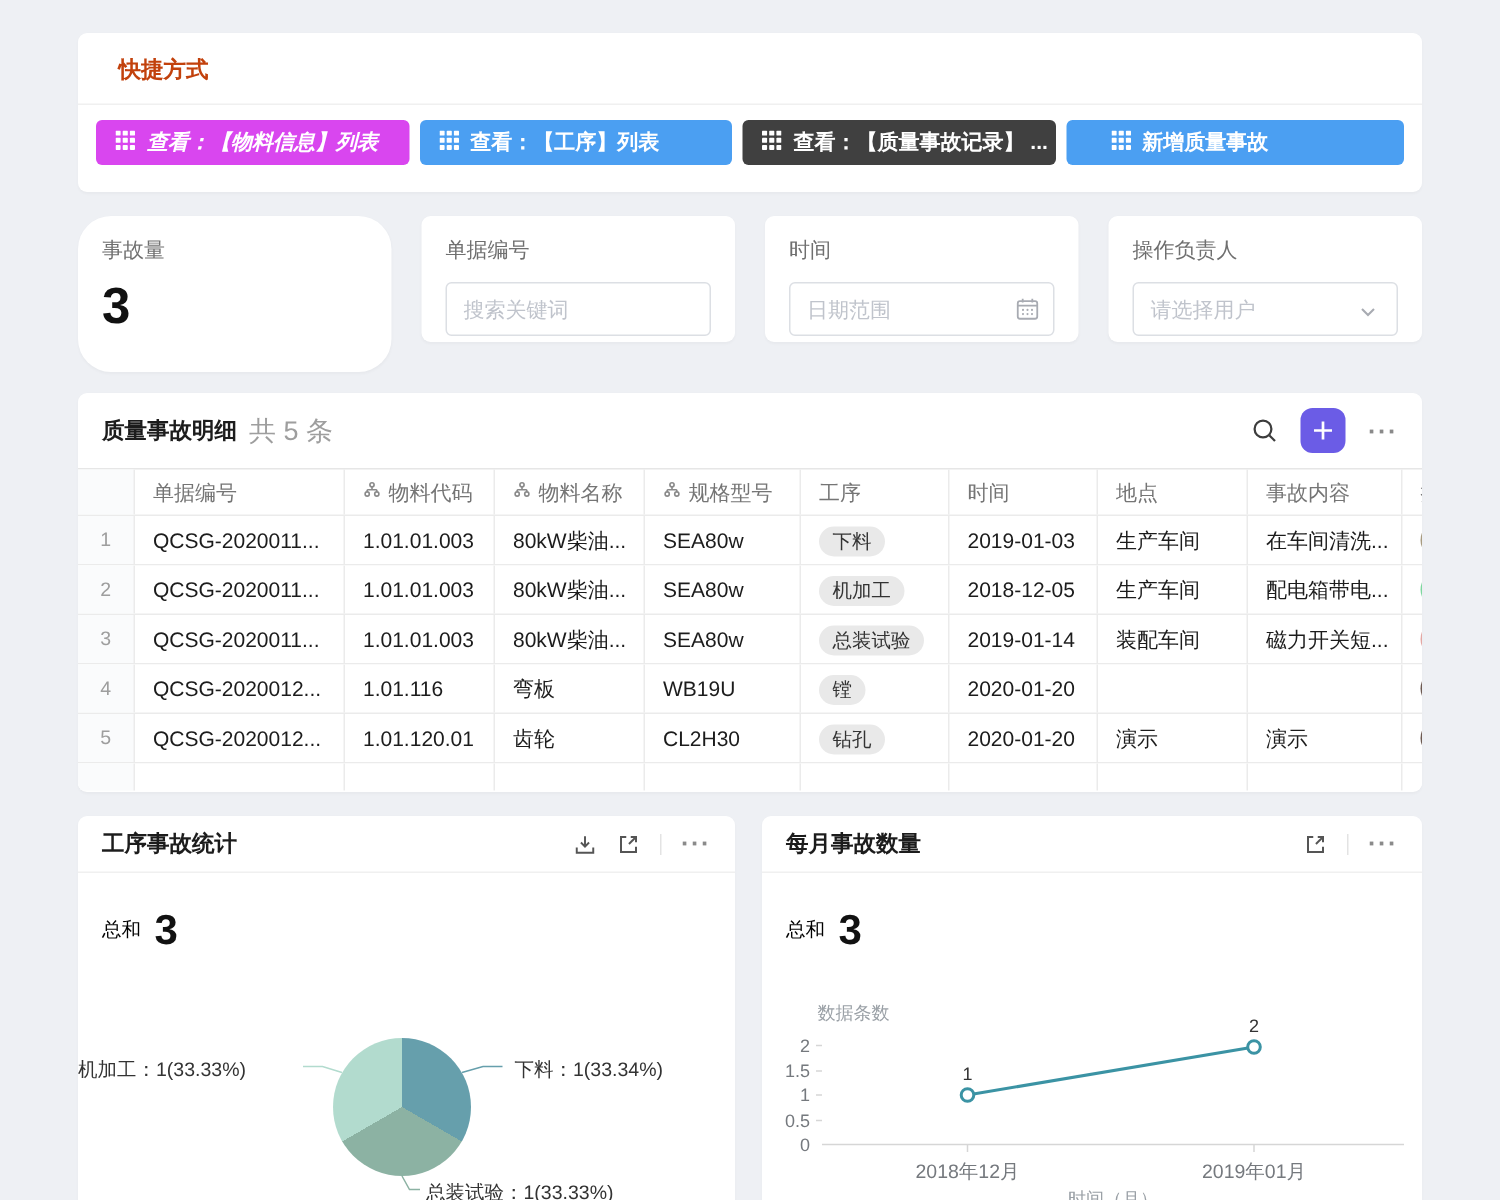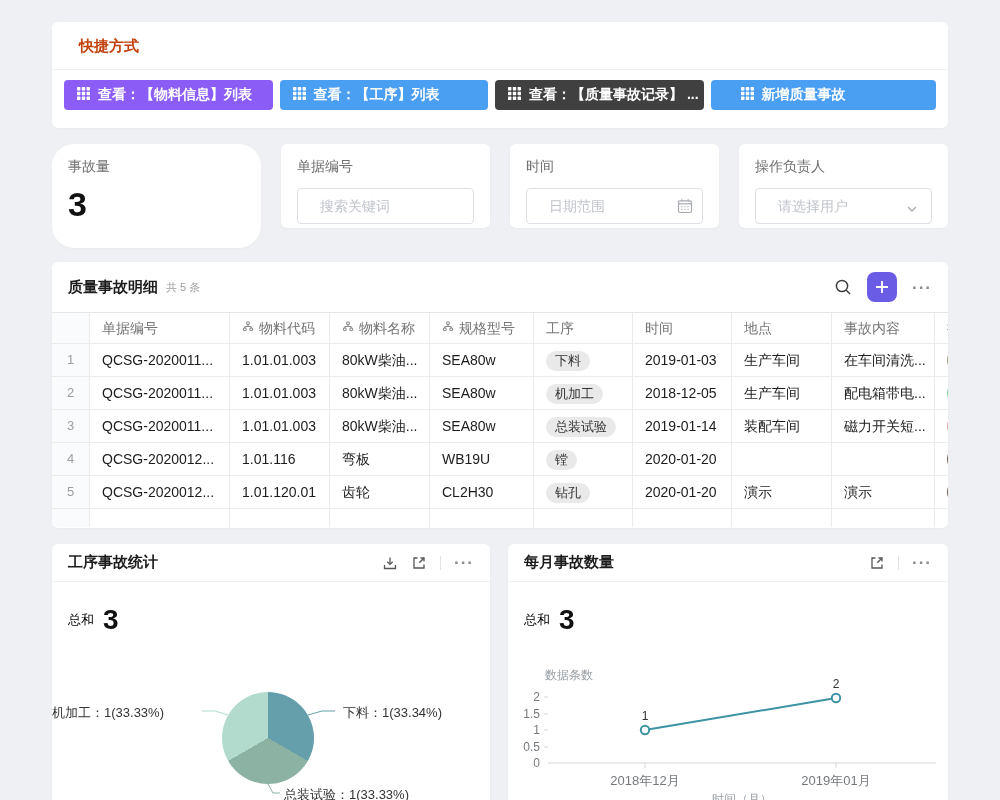--- a/index.html
+++ b/index.html
@@ -21,31 +21,31 @@
 
   
   .f-card { top:144px; width:209px; height:84px; padding:14px 16px; }
   #card-stat { left:52px; height:104px;border-radius:22px; }
   #card-docno { left:281px; }
   #card-time { left:510px; }
   #card-operator { left:739px; }
   .f-label { font-size:14px; color:#6f6f6f; }
   .stat-num { margin-top:10px; font-size:34px; font-weight:700; color:#111; line-height:1.1; }
   .f-input-wrap { position:relative; margin-top:12px; }
-  .f-input { width:100%; height:36px; border:1px solid #dcdfe4; border-radius:4px; padding:0 30px 0 22px;
+  .f-input { width:100%; height:36px; border:1px solid #dcdfe4; border-radius:4px; padding:0 30px 0 11px;
              font-size:14px; color:#333; background:#fff; outline:none;
              font-family:"Liberation Sans","DejaVu Sans",sans-serif; }
   .f-input::placeholder { color:#c0c4cc; }
   .f-input-icon { position:absolute; right:10px; top:10px; width:16px; height:16px; cursor:pointer; }
 
   
   #card-table { left:52px; top:262px; width:896px; height:266px; overflow:hidden; }
   .tbl-bar { height:50px; display:flex; align-items:center; padding:0 16px; }
   .tbl-title { font-size:15px; font-weight:700; }
-  .tbl-count { margin-left:8px; font-size:11px; color:#9e9e9e; }
+  .tbl-count { margin-left:8px; font-size:18px; color:#9e9e9e; }
   .tbl-tools { margin-left:auto; display:flex; align-items:center; gap:15px; }
   .icon-btn { display:flex; align-items:center; justify-content:center; cursor:pointer; background:none; border:none; padding:0; }
   .add-btn { width:30px; height:30px; border-radius:8px; display:flex; align-items:center; justify-content:center; border:none; cursor:pointer; }
   .dots { font-size:17px; font-weight:700; color:#8a8a8a; letter-spacing:1px; line-height:1; cursor:pointer; }
 
   .tbl { position:absolute; left:0; top:50px; right:0; bottom:0; overflow:hidden; }
   .trow { display:flex; height:33px; line-height:32px; border-bottom:1px solid #ebebeb; background:#fff; }
   .trow.head { height:32px; line-height:31px; border-top:1px solid #e6e6e6; color:#757575; }
   .tcell { padding:0 12px; border-right:1px solid #ebebeb; font-size:14px; white-space:nowrap; overflow:hidden; flex:none; }
   .tcell.hc { display:flex; align-items:center; gap:5px; }
@@ -80,21 +80,21 @@
   .axis-name { font-size:12px; fill:#9aa0a6; }
   .pt-label { font-size:12px; fill:#333; }
   .x-label { font-size:13px; fill:#75797e; }
 </style>
 </head>
 <body>
 
 <div class="card" id="card-shortcuts">
   <div class="sc-title">快捷方式</div>
   <div class="sc-row">
-    <div class="sc-btn" style="background: #8b5cf6;">
+    <div class="sc-btn" style="background: #d946ef; font-style: italic;">
       <span><svg width="13" height="13" viewBox="0 0 13 13">
             <g fill="#fff">
               <rect x="0" y="0" width="3.4" height="3.4" rx=".6"></rect>
               <rect x="4.8" y="0" width="3.4" height="3.4" rx=".6"></rect>
               <rect x="9.6" y="0" width="3.4" height="3.4" rx=".6"></rect>
               <rect x="0" y="4.8" width="3.4" height="3.4" rx=".6"></rect>
               <rect x="4.8" y="4.8" width="3.4" height="3.4" rx=".6"></rect>
               <rect x="9.6" y="4.8" width="3.4" height="3.4" rx=".6"></rect>
               <rect x="0" y="9.6" width="3.4" height="3.4" rx=".6"></rect>
               <rect x="4.8" y="9.6" width="3.4" height="3.4" rx=".6"></rect>

